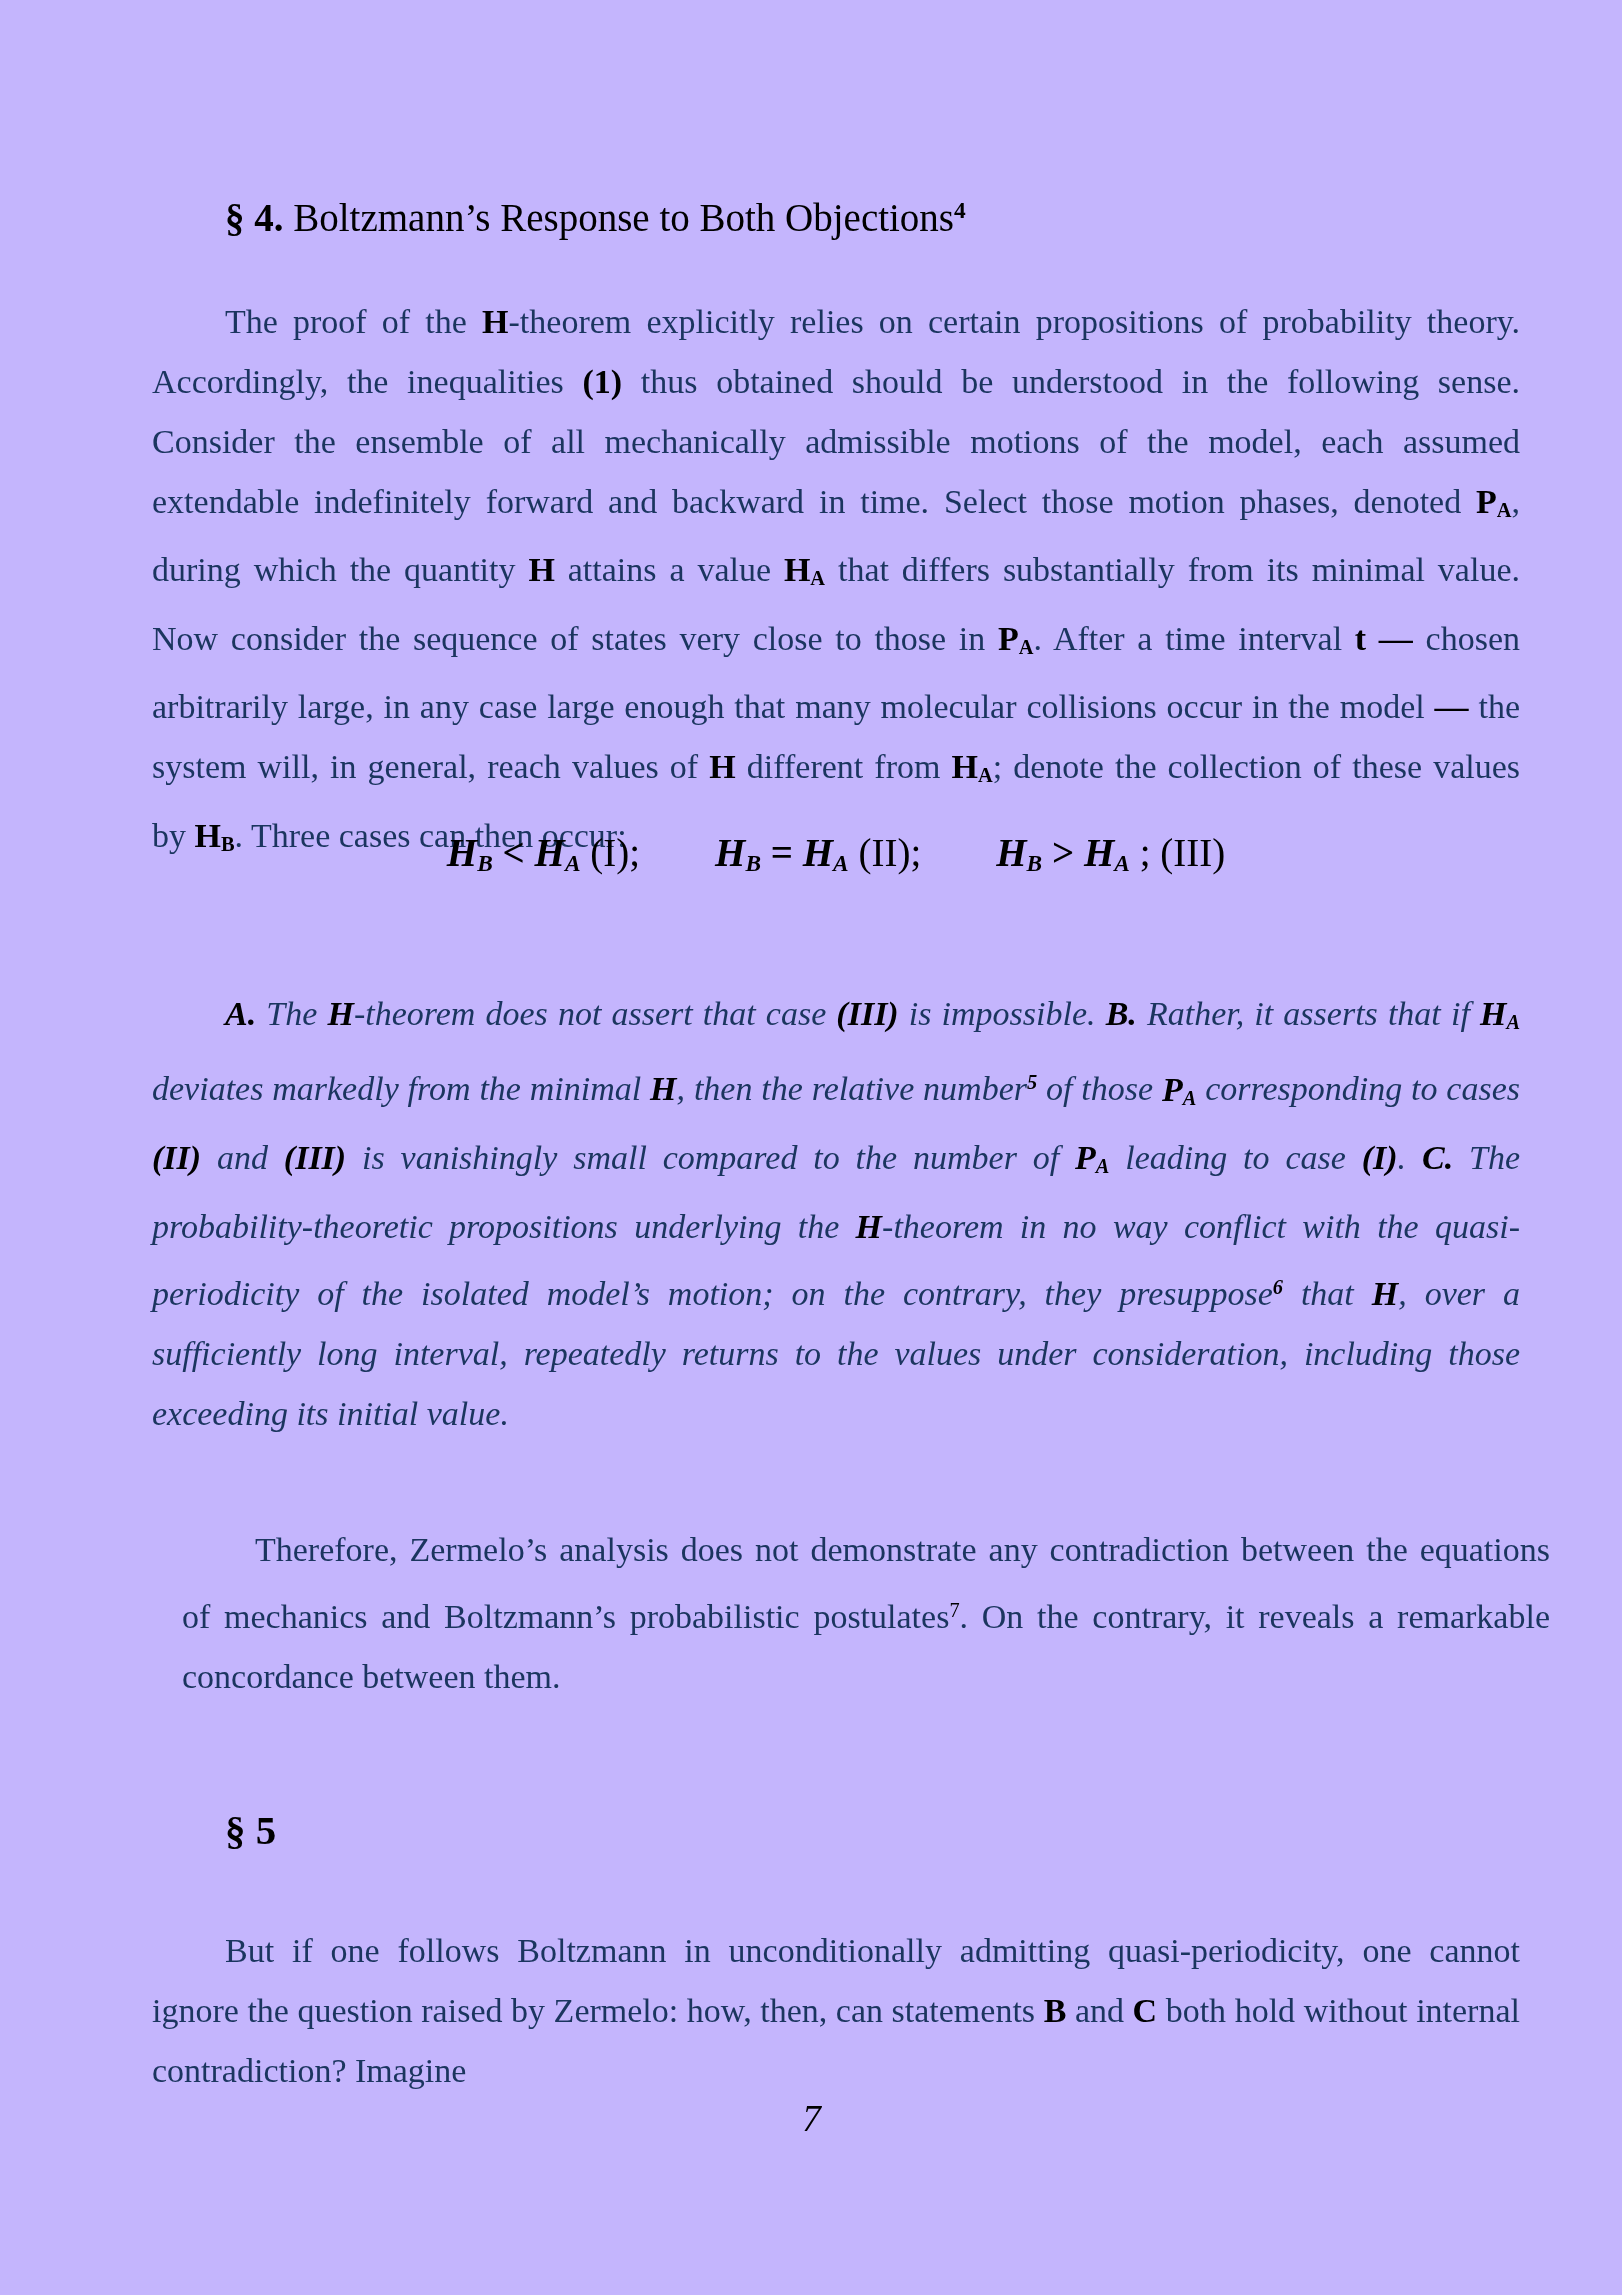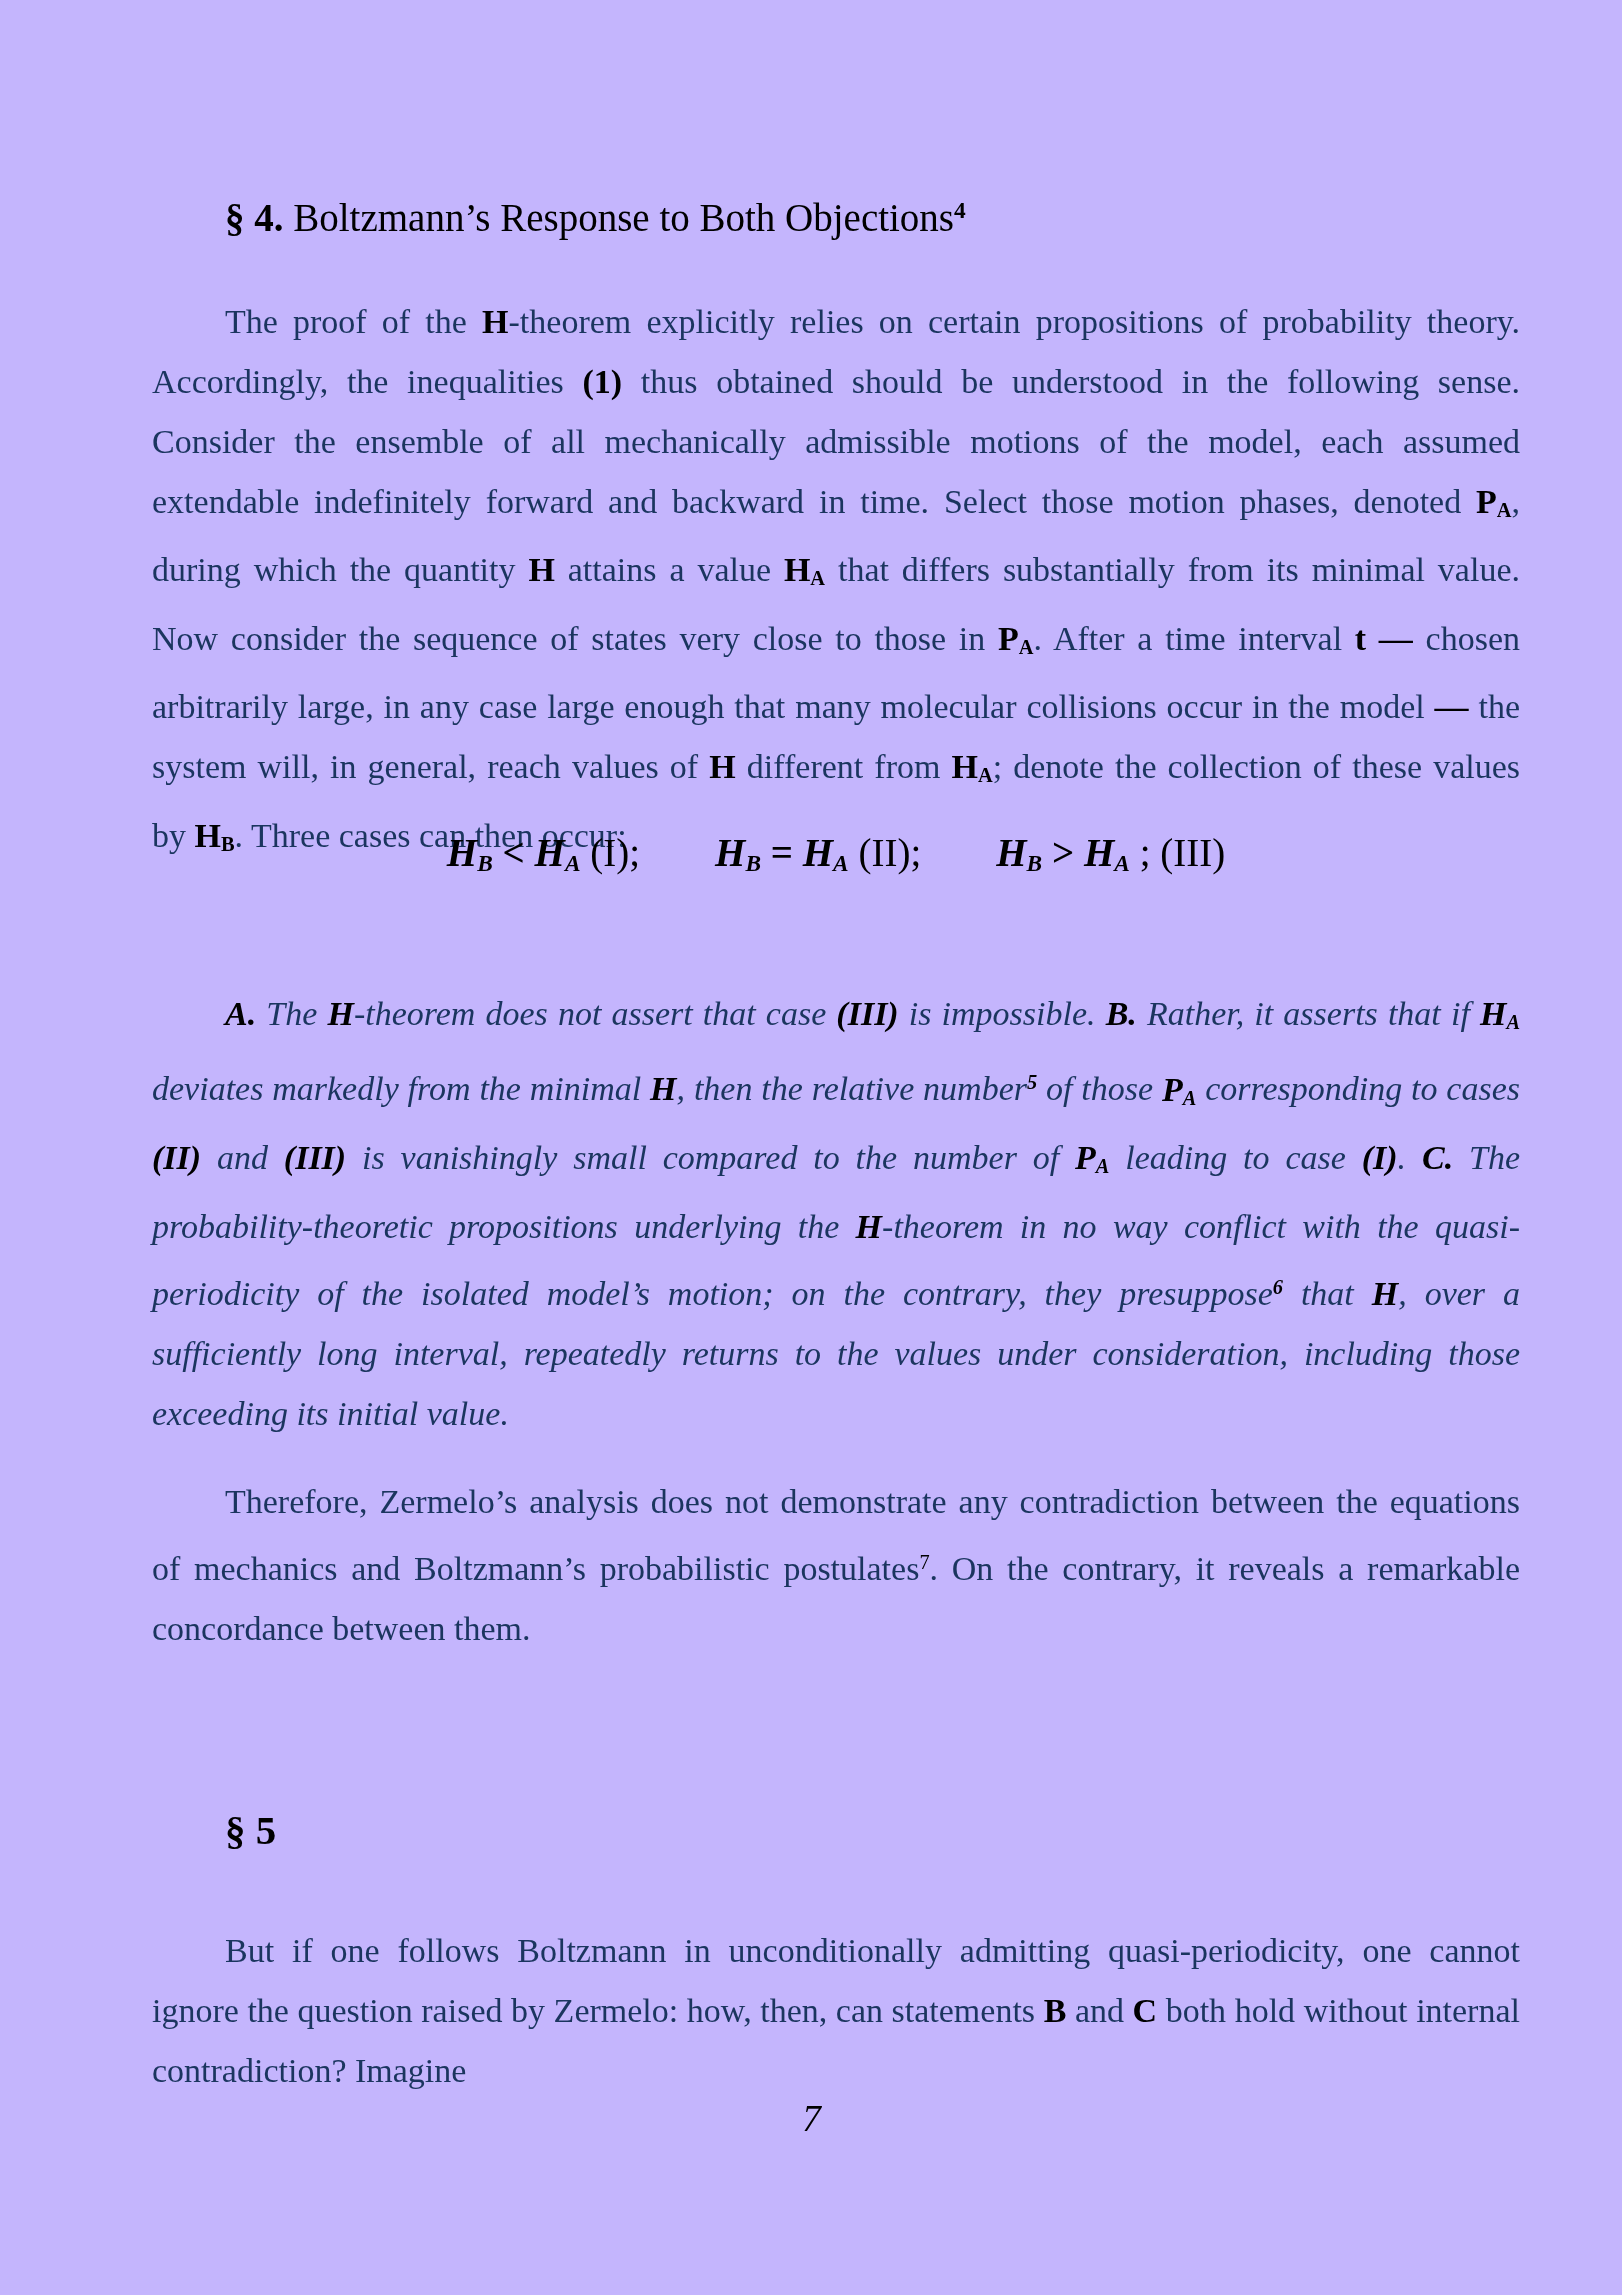--- a/index.html
+++ b/index.html
@@ -16,21 +16,21 @@
     font-size:39px;color:#000;line-height:1.2;
   }
   .para{
     font-size:34px;line-height:60px;
     color:#1b355f;
     text-align:justify;
     text-indent:73px;
   }
   .para-1{top:292px;}
   .para-abc{top:984px;font-style:italic;}
-  .para-therefore{top:1472px;}
+  .para-therefore{top:1520px;margin-left:30px;}
   .para-butif{top:1909px;margin-top:12px;}
   .equation-row{
     top:828px;
     display:flex;justify-content:center;column-gap:75px;
     font-size:39px;color:#000;line-height:1.3;
   }
   .section5{
     top:1806px;left:225px;width:654px;
     font-size:41px;font-weight:bold;color:#000;
   }

